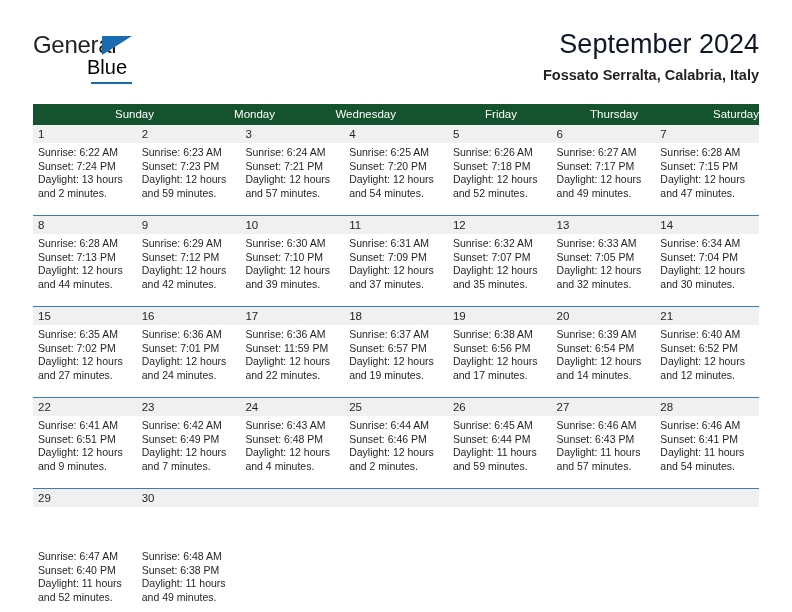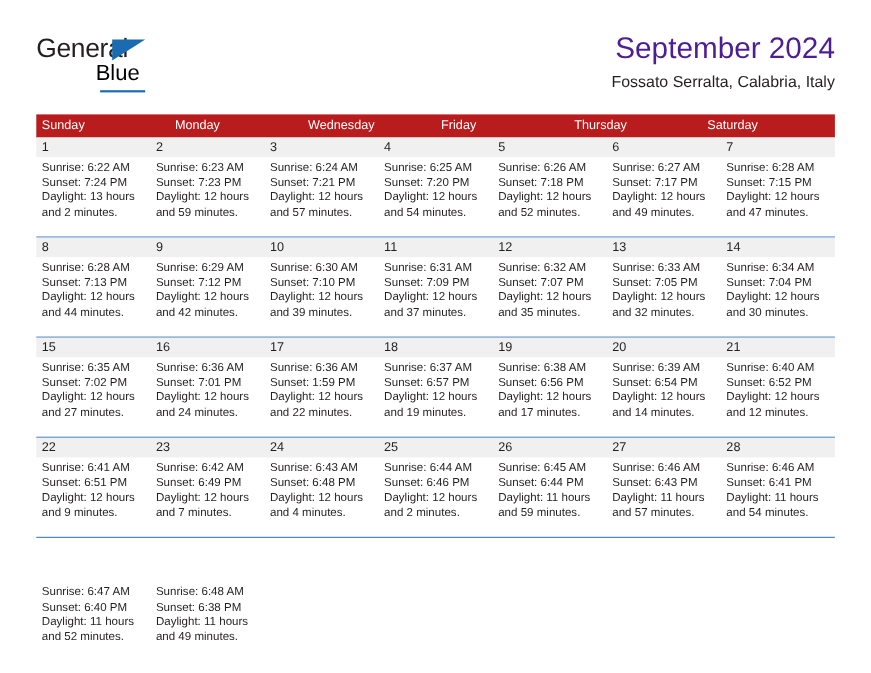--- a/index.html
+++ b/index.html
@@ -75,43 +75,45 @@
   }
 
   .title-block {
     position: absolute;
     right: 0;
     top: 0;
     text-align: right;
   }
   .month-title {
     font-size: 27px;
-    color: #4c1d95;
+    color: #0f172a;
     line-height: 32px;
     white-space: nowrap;
   }
   .location-title {
     font-size: 14.5px;
     color: #231f20;
     line-height: 22px;
     margin-top: 4px;
     white-space: nowrap;
+    font-weight: bold;
   }
 
   
   .calendar {
     position: absolute;
     left: 33px;
     top: 104px;
     width: 726px;
   }
   .weekday-header {
     display: flex;
-    background: #b91c1c;
+    background: #14532d;
     height: 21px;
+    text-align: right;
   }
   .weekday-cell {
     flex: 1 1 0;
     color: #ffffff;
     font-size: 11.5px;
     line-height: 21px;
     padding-left: 5px;
     box-sizing: border-box;
     white-space: nowrap;
   }
@@ -318,21 +320,21 @@
           <div class="detail-line">and 27 minutes.</div>
         </div>
         <div class="detail-cell">
           <div class="detail-line">Sunrise: 6:36 AM</div>
           <div class="detail-line">Sunset: 7:01 PM</div>
           <div class="detail-line">Daylight: 12 hours</div>
           <div class="detail-line">and 24 minutes.</div>
         </div>
         <div class="detail-cell">
           <div class="detail-line">Sunrise: 6:36 AM</div>
-          <div class="detail-line">Sunset: 1:59 PM</div>
+          <div class="detail-line">Sunset: 11:59 PM</div>
           <div class="detail-line">Daylight: 12 hours</div>
           <div class="detail-line">and 22 minutes.</div>
         </div>
         <div class="detail-cell">
           <div class="detail-line">Sunrise: 6:37 AM</div>
           <div class="detail-line">Sunset: 6:57 PM</div>
           <div class="detail-line">Daylight: 12 hours</div>
           <div class="detail-line">and 19 minutes.</div>
         </div>
         <div class="detail-cell">
@@ -406,20 +408,29 @@
         <div class="detail-cell">
           <div class="detail-line">Sunrise: 6:46 AM</div>
           <div class="detail-line">Sunset: 6:41 PM</div>
           <div class="detail-line">Daylight: 11 hours</div>
           <div class="detail-line">and 54 minutes.</div>
         </div>
       </div>
     </div>
 
     <div class="week week-last">
+      <div class="week-numbers">
+        <div class="num-cell">29</div>
+        <div class="num-cell">30</div>
+        <div class="num-cell"></div>
+        <div class="num-cell"></div>
+        <div class="num-cell"></div>
+        <div class="num-cell"></div>
+        <div class="num-cell"></div>
+      </div>
       <div class="week-details">
         <div class="detail-cell">
           <div class="detail-line">Sunrise: 6:47 AM</div>
           <div class="detail-line">Sunset: 6:40 PM</div>
           <div class="detail-line">Daylight: 11 hours</div>
           <div class="detail-line">and 52 minutes.</div>
         </div>
         <div class="detail-cell">
           <div class="detail-line">Sunrise: 6:48 AM</div>
           <div class="detail-line">Sunset: 6:38 PM</div>

